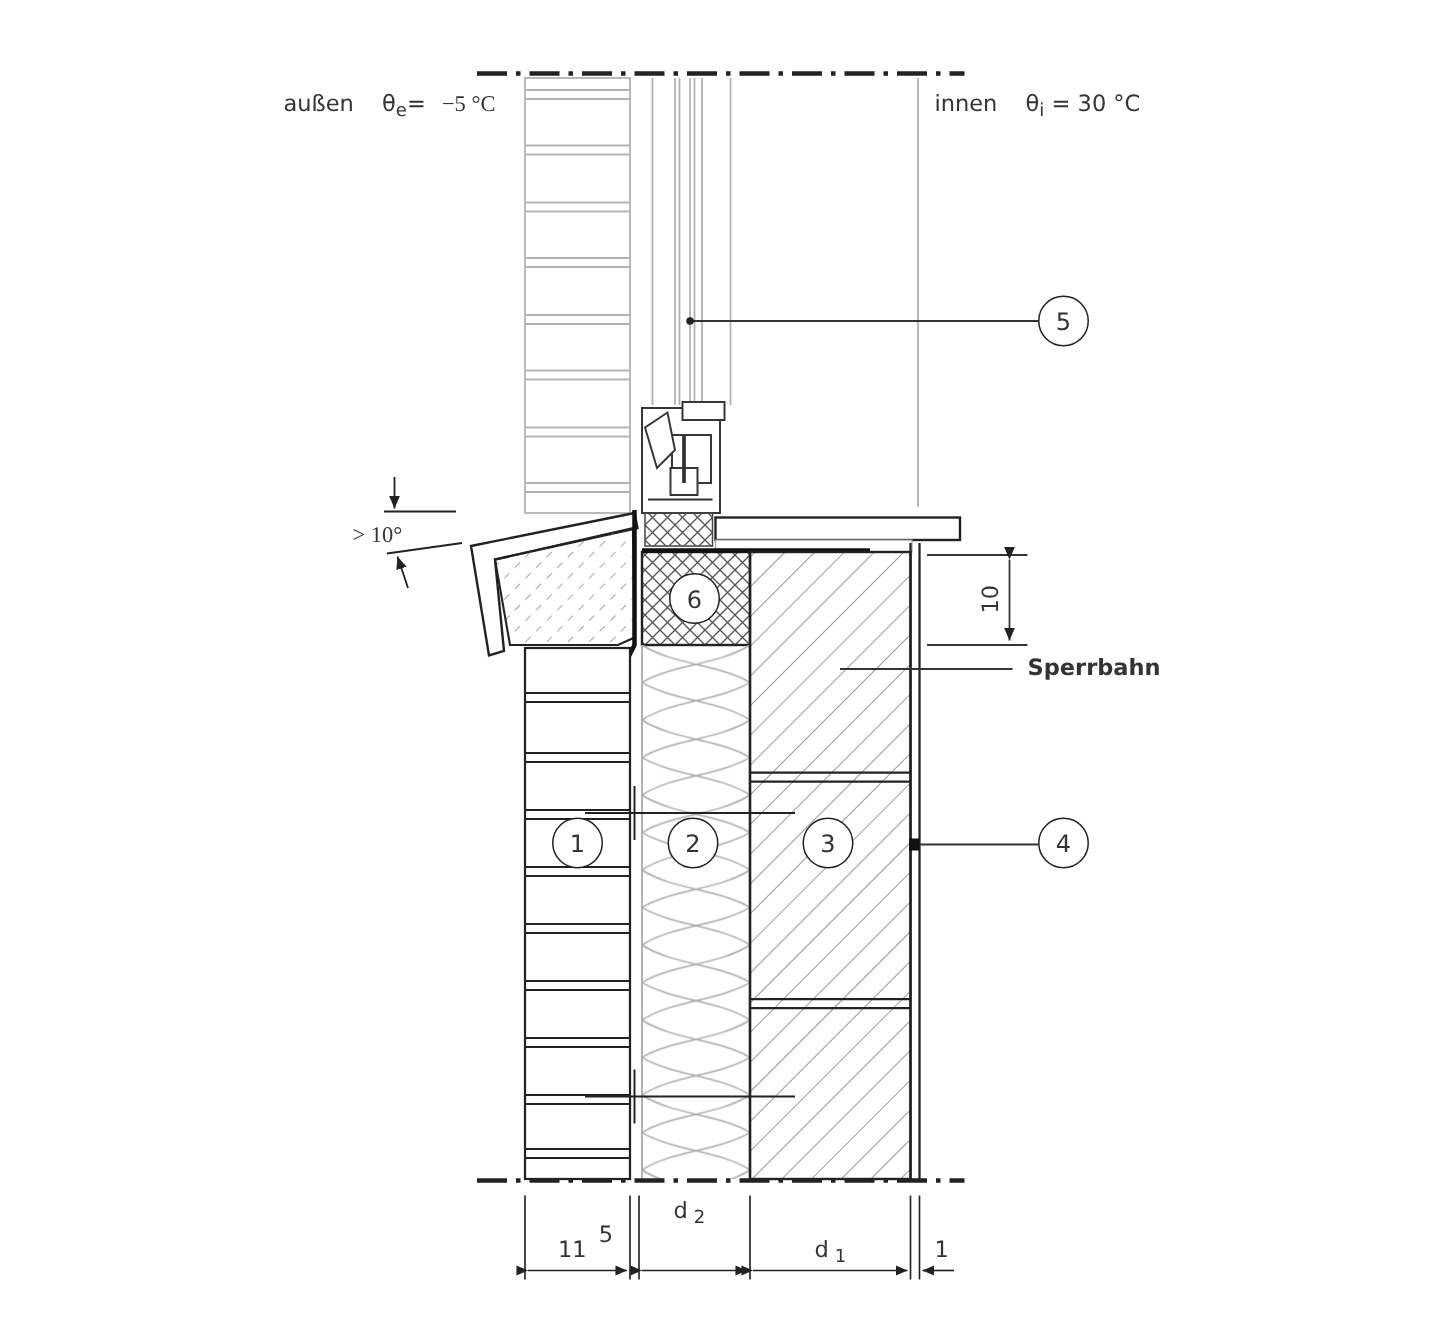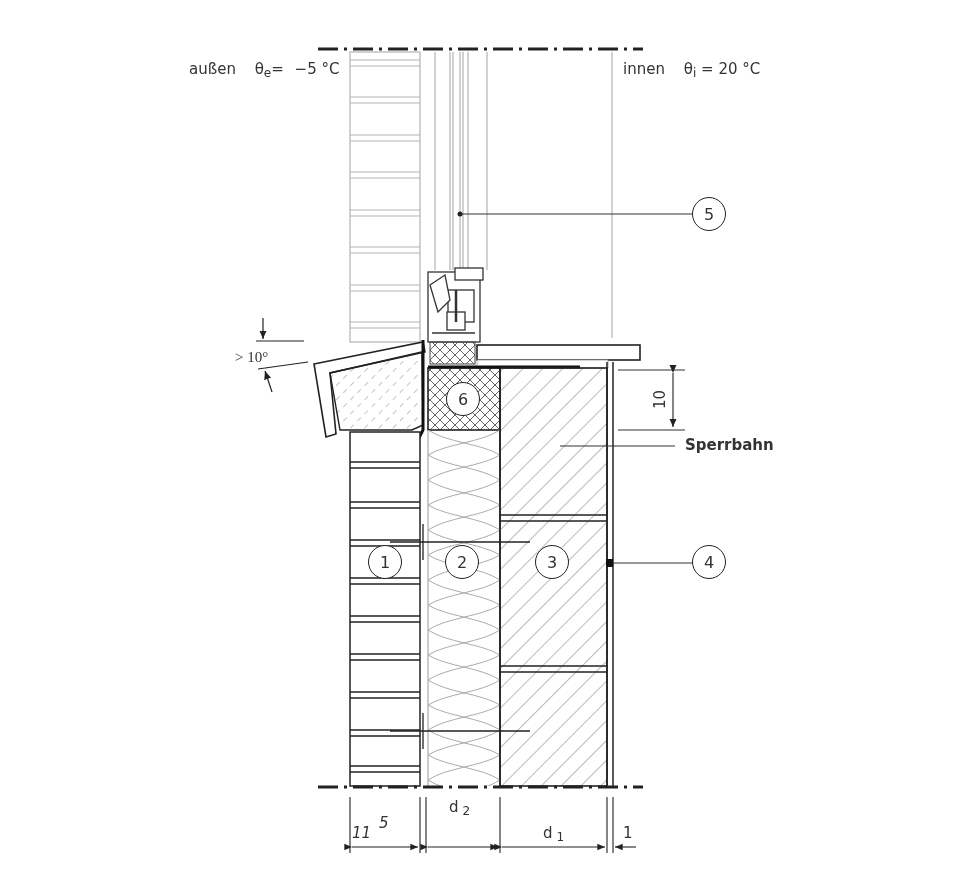--- a/index.html
+++ b/index.html
@@ -162,41 +162,41 @@
     <line x1="352" y1="847" x2="418" y2="847" marker-start="url(#arr)" marker-end="url(#arr)"></line>
     <line x1="428" y1="847" x2="498" y2="847" marker-start="url(#arr)" marker-end="url(#arr)"></line>
     <line x1="502" y1="847" x2="605" y2="847" marker-start="url(#arr)" marker-end="url(#arr)"></line>
     <line x1="636" y1="847" x2="615" y2="847" marker-end="url(#arr)"></line>
   </g>
 </svg>
 
 <div class="lbl" style="left:189px;top:62px;">
   <span>außen</span>
   <span style="margin-left:14px;">θ</span><span class="sub">e</span><span>=</span>
-  <span style="margin-left:6px;">−5 °C</span>
+  <span style="margin-left:6px;font-family:Liberation Serif, serif;">−5 °C</span>
 </div>
 <div class="lbl" style="left:623px;top:62px;">
   <span>innen</span>
   <span style="margin-left:14px;">θ</span><span class="sub">i</span>
   <span>=</span>
-  <span>20 °C</span>
+  <span>30 °C</span>
 </div>
 
 <div class="lbl" style="left:235px;top:350px;font-family:Liberation Serif, serif;">&gt; 10°</div>
 <div class="lbl rot" style="left:651px;top:392px;">10</div>
 <div class="lbl" style="left:685px;top:438px;font-weight:bold;">Sperrbahn</div>
 
 <div class="circ" style="left:368px;top:545px;">1</div>
 <div class="circ" style="left:445px;top:545px;">2</div>
 <div class="circ" style="left:535px;top:545px;">3</div>
 <div class="circ" style="left:692px;top:545px;">4</div>
 <div class="circ" style="left:692px;top:197px;">5</div>
 <div class="circ" style="left:446px;top:382px;">6</div>
 
-<div class="lbl dim" style="left:352px;top:826px;font-style:italic;">
+<div class="lbl dim" style="left:372px;top:826px;">
   <span>11</span><span style="position:relative;top:-10px;margin-left:8px;">5</span>
 </div>
 <div class="lbl dim" style="left:449px;top:800px;">
   <span>d</span><span class="sub" style="margin-left:4px;">2</span>
 </div>
 <div class="lbl dim" style="left:543px;top:826px;">
   <span>d</span><span class="sub" style="margin-left:4px;">1</span>
 </div>
 <div class="lbl dim" style="left:623px;top:826px;">1</div>
 

